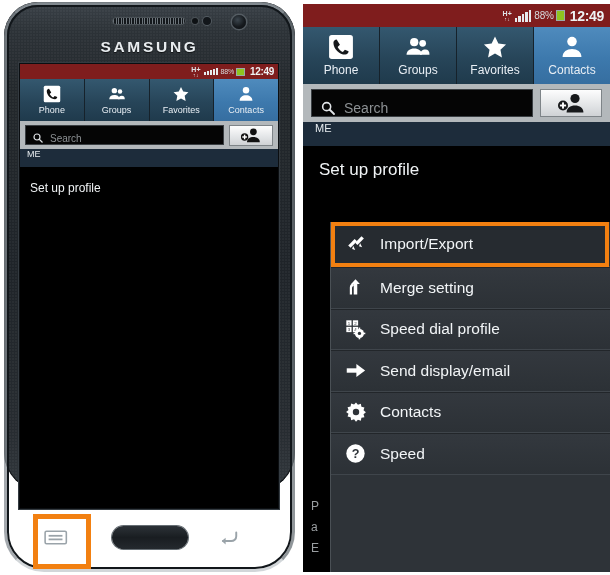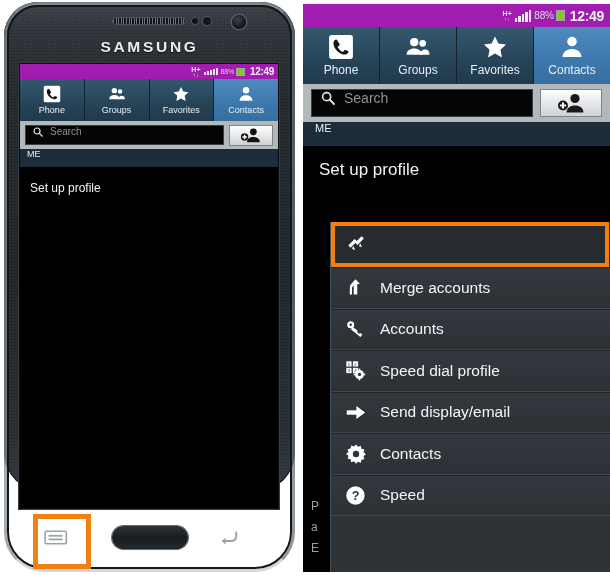--- a/index.html
+++ b/index.html
@@ -89,21 +89,21 @@
   .hw-ico { width: 100%; height: 100%; display: block; }
   
   .menu-key-highlight {
     position: absolute; left: 29px; top: 512px; width: 58px; height: 55px;
     border: 5px solid #f28011; background: transparent;
   }
 
   
   .statusbar {
     display: flex; align-items: center; justify-content: flex-end;
-    background: #a21caf; color: #d8dde0; width: 100%;
+    background: #7f1d1d; color: #d8dde0; width: 100%;
   }
   .sb-spacer { flex: 1; }
   .sb-hplus { font-size: 7px; line-height: 7px; font-weight: bold; text-align:center; margin-right: 3px; color:#dfe4e7;}
   .sb-hplus small { display:block; font-size:5px; line-height:5px; letter-spacing:.5px;}
   .sb-signal { display: flex; align-items: flex-end; gap: 1px; margin-right: 3px; }
   .sb-signal i { display:block; width:2px; background:#e6eaed; }
   .sb-pct { font-size: 8px; margin-right: 2px; color:#d6dadd; letter-spacing:-.2px;}
   .sb-batt { width: 9px; background: #8fc41f; margin-right: 5px; border:1px solid #9aa; }
   .sb-time { font-weight: bold; letter-spacing: -.3px; color:#eef2f4; }
 
@@ -117,21 +117,21 @@
   }
   .tab:last-child { border-right: none; }
   .tab.active {
     background: linear-gradient(180deg,#4f8bbd 0%,#3d79ad 55%,#366ea0 100%);
   }
   .tab-ico { display:block; }
   .tab-label { display:block; }
 
   .searchrow { display: flex; align-items: center; background: #b3b8bb; width: 100%; }
   .searchbox {
-    flex: 1; background: #050505; display: flex; align-items: flex-start;
+    flex: 1; background: #050505; display: flex; align-items: flex-end;
     border: 1px solid #3a3f43;
   }
   .search-ph { color: #8d9194; }
   .addbtn {
     background: linear-gradient(180deg,#fdfdfd 0%,#e4e6e8 55%,#cfd2d5 100%);
     border: 1px solid #7e8488; display: flex; align-items: center; justify-content: center;
   }
   .me-bar { background: #1d2c3b; color: #e6ebef; display: flex; align-items: flex-start; width:100%; }
   .list-area { background: #000; width: 100%; }
   .setup-profile { color: #f0f3f5; }
@@ -415,44 +415,34 @@
 
       <div class="menu-item" style="height:45px;background:#262b30;">
         <span class="menu-ico">
           <svg viewBox="0 0 24 24" width="22" height="22">
             <path d="M3.5 13.5l7-7 2.6 2.6-7 7z" fill="#fff"></path>
             <path d="M11.2 18.6l-3.4-1.2 1.1-3.5z" fill="#fff"></path>
             <path d="M11 10.5l7-7 2.6 2.6-7 7z" fill="#fff"></path>
             <path d="M18.7 15.6l-3.4-1.2 1.1-3.5z" fill="#fff"></path>
           </svg>
         </span>
+        <span class="menu-label">Import/Export</span>
       </div>
       <div class="menu-highlight"></div>
 
       <div class="menu-item">
         <span class="menu-ico">
           <svg viewBox="0 0 24 24" width="21" height="21">
               <path d="M12 2.5l5 5.5h-3v12h-4v-12H7z" fill="#fff"></path>
               <path d="M5.5 20V12c0-3 1.8-4.6 4.5-5.2v3.4C8.7 10.6 8 11.4 8 12.8V20z" fill="#fff"></path>
             </svg>
         </span>
-        <span class="menu-label">Merge accounts</span>
-      </div>
-
-      <div class="menu-item">
-        <span class="menu-ico">
-          <svg viewBox="0 0 24 24" width="21" height="21">
-              <circle cx="6.5" cy="6.5" r="4" fill="#fff"></circle>
-              <circle cx="6.5" cy="6.5" r="1.4" fill="#2e3338"></circle>
-              <path d="M9 9l11 9-2.4 2.6L6.6 11.6z" fill="#fff"></path>
-              <rect x="14.5" y="13.5" width="2" height="3.4" transform="rotate(-45 15.5 15)" fill="#2e3338"></rect>
-            </svg>
-        </span>
-        <span class="menu-label">Accounts</span>
-      </div>
+        <span class="menu-label">Merge setting</span>
+      </div>
+
 
       <div class="menu-item">
         <span class="menu-ico">
           <svg viewBox="0 0 24 24" width="21" height="21">
             <rect x="1.5" y="1.5" width="6" height="6" fill="#fff"></rect>
               <rect x="9" y="1.5" width="6" height="6" fill="#fff"></rect>
             <rect x="1.5" y="9" width="6" height="6" fill="#fff"></rect>
               <rect x="9" y="9" width="6" height="6" fill="#fff"></rect>
             <text x="4.5" y="6.4" font-size="5" text-anchor="middle" fill="#2e3338" font-family="sans-serif">1</text>
             <text x="12" y="6.4" font-size="5" text-anchor="middle" fill="#2e3338" font-family="sans-serif">2</text>

